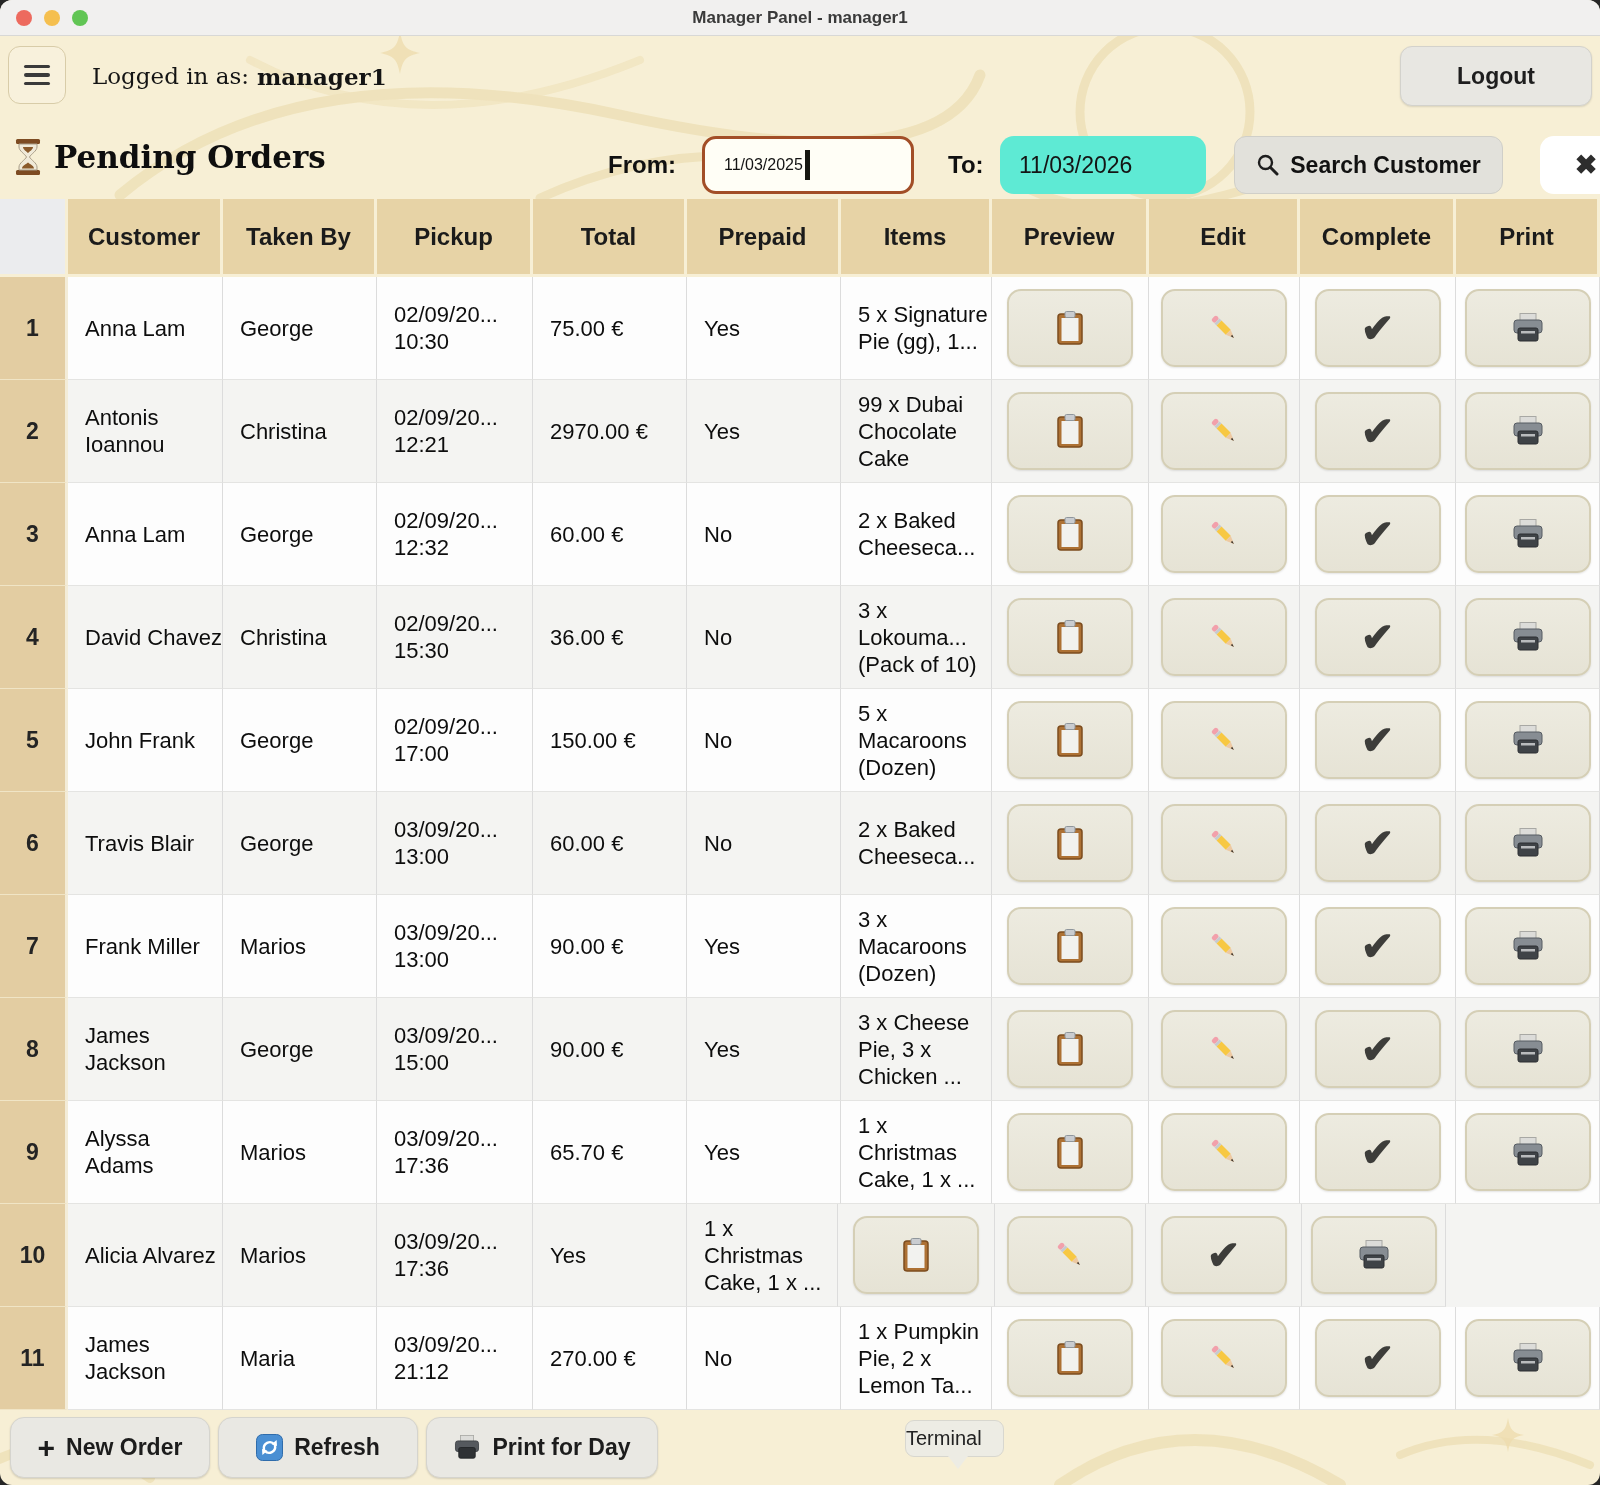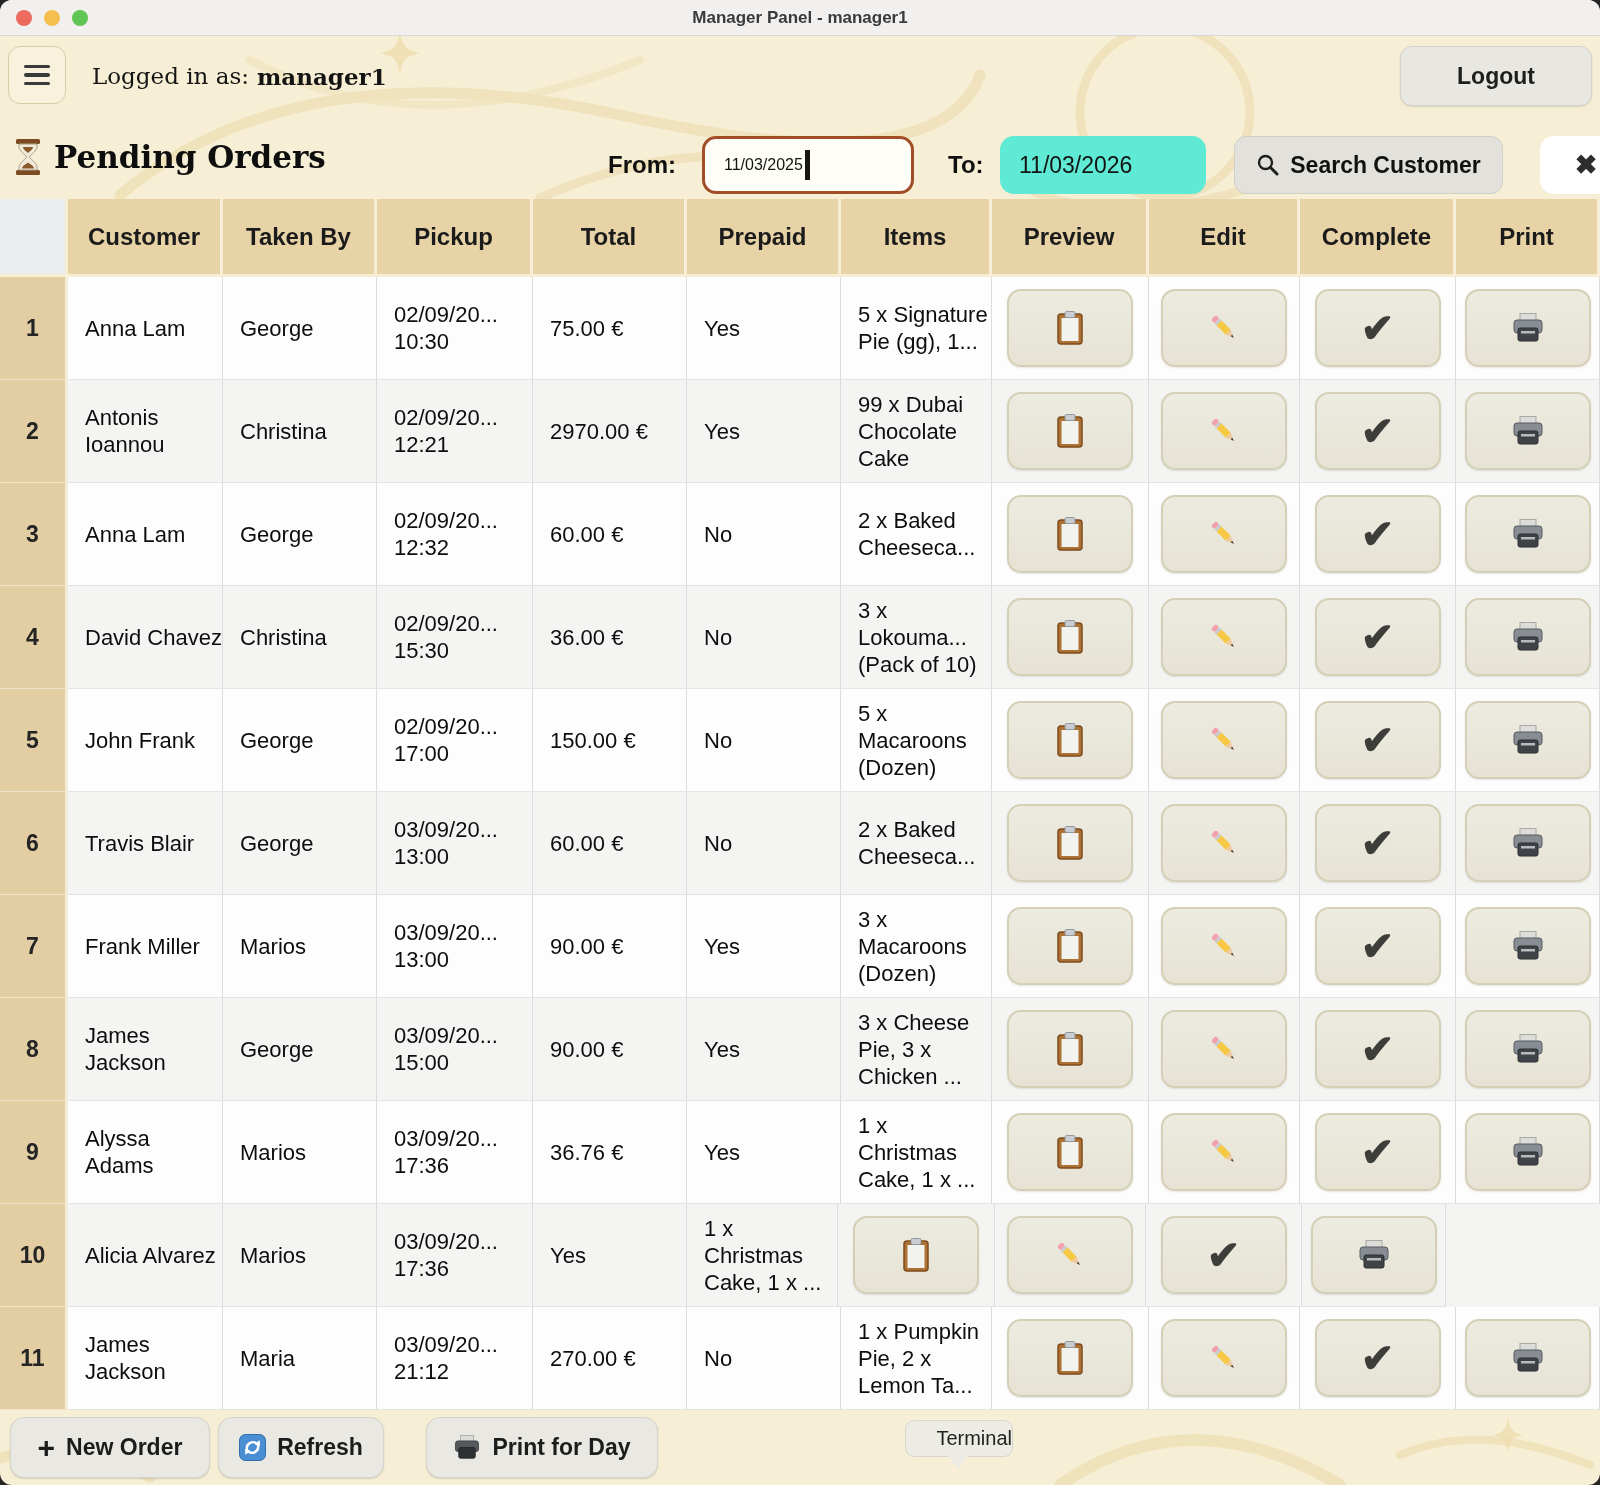--- a/index.html
+++ b/index.html
@@ -84,27 +84,27 @@
           border:2px solid #d5cfb6; box-shadow:0 1px 2px rgba(0,0,0,.10);
           display:flex; align-items:center; justify-content:center; }
   .check-glyph { font-size:40px; font-weight:bold; color:#3d3d3a; line-height:1; }
 
   
   .foot-btn { top:1417px; height:61px; border-radius:14px;
               background:#e9e8e3; border:1px solid #d5d4ce; box-shadow:0 1px 2px rgba(0,0,0,.14);
               display:flex; align-items:center; justify-content:center; gap:11px;
               font-weight:bold; font-size:23px; color:#1c1c1c; cursor:pointer; }
   #new-order-btn { left:10px; width:200px; }
-  #refresh-btn   { left:218px; width:166px; }
+  #refresh-btn   { left:218px; width:200px; }
   #print-day-btn { left:426px; width:232px; }
   .plus-glyph { font-size:30px; font-weight:bold; color:#1c1c1c; line-height:1; }
 
-  #terminal-tip { left:905px; top:1420px; width:108px; height:37px; border-radius:9px;
+  #terminal-tip { left:905px; top:1420px; width:99px; height:37px; border-radius:9px;
                   background:#edece4; border:1px solid #d8d7cf;
-                  display:flex; align-items:center; justify-content:flex-end;
+                  display:flex; align-items:center; justify-content:flex-start;
                   font-size:20px; color:#222; z-index:4; }
   #terminal-tip::after { content:""; position:absolute; top:100%; left:42px;
                          border:10px solid transparent; border-top:13px solid #edece4; }
 </style>
 </head>
 <body>
 
 <div id="window">
 
   <svg id="pattern" width="1600" height="1485" viewBox="0 0 1600 1485">
@@ -590,21 +590,21 @@
     </div>
 
     <div class="trow">
       <div class="cell numcell c0">9</div>
       <div class="cell c1">Alyssa Adams</div>
       <div class="cell c2">Marios</div>
       <div class="cell pickup c3">
         <div>03/09/20...</div>
           <div>17:36</div>
       </div>
-      <div class="cell c4">36.76 €</div>
+      <div class="cell c4">65.70 €</div>
       <div class="cell c5">Yes</div>
       <div class="cell c6">1 x Christmas Cake, 1 x ...</div>
       <div class="cell action c7">
         <button class="abtn">
           <svg width="30" height="36" viewBox="0 0 30 36">
             <rect x="3" y="4" width="24" height="30" rx="3" fill="#ad7134" stroke="#7c4c1e" stroke-width="1.5"></rect>
             <rect x="6.5" y="8" width="17" height="23" fill="#f2f2ef"></rect>
             <rect x="10" y="1.5" width="10" height="6" rx="1.5" fill="#c9ccd0" stroke="#8f969c"></rect>
           </svg>
         </button>

